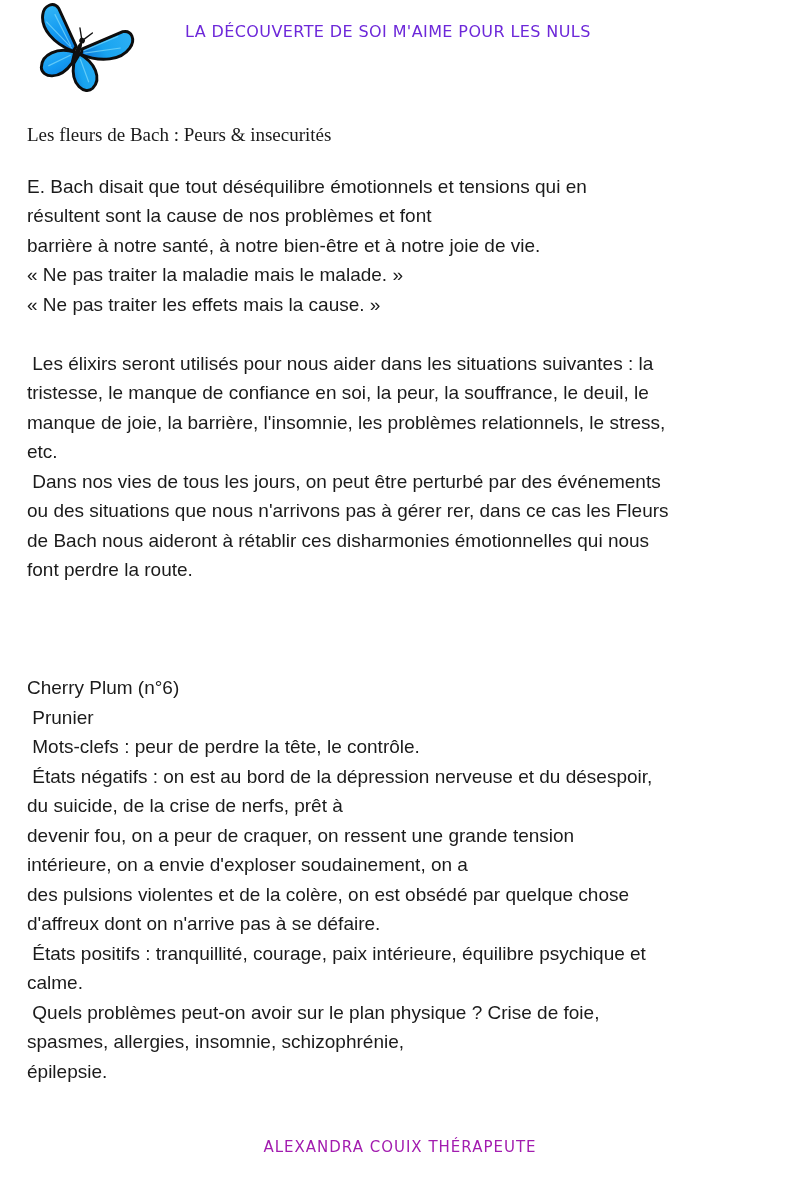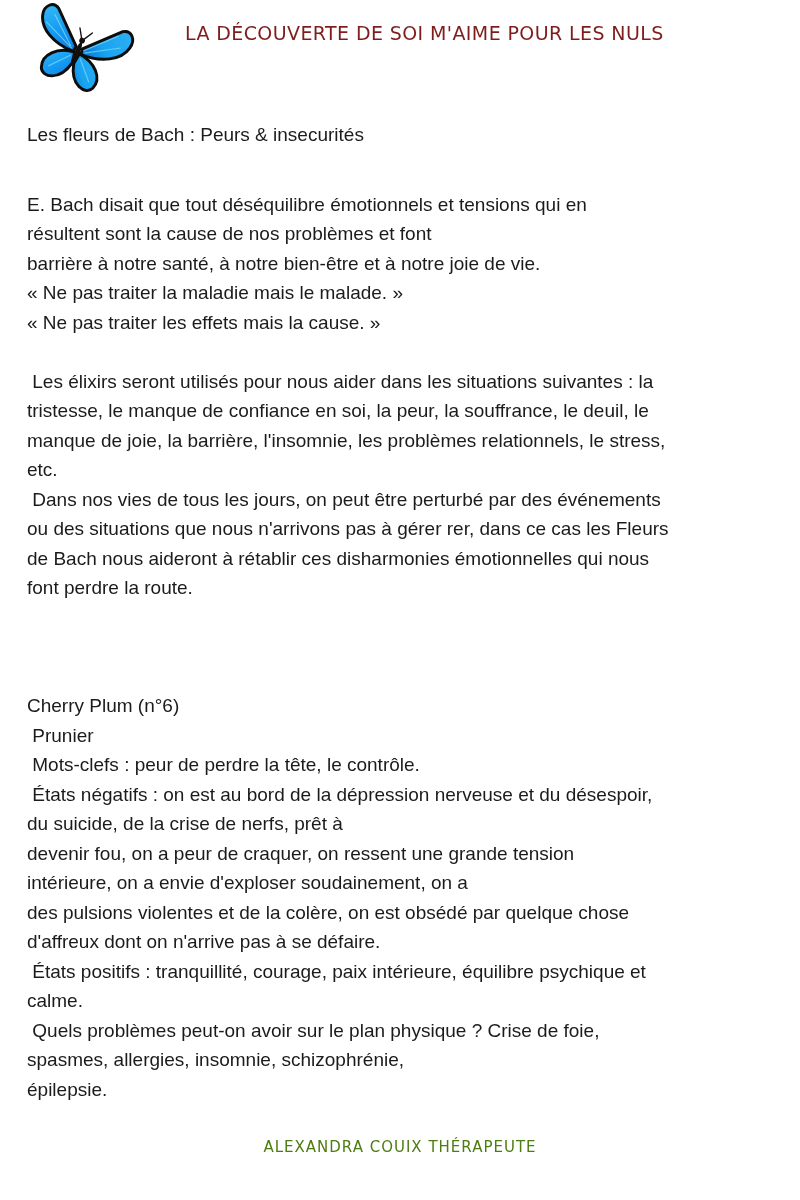--- a/index.html
+++ b/index.html
@@ -18,52 +18,52 @@
     top: 2px;
     width: 120px;
     height: 94px;
   }
   .page-title {
     position: absolute;
     left: 185px;
     top: 22px;
     width: 560px;
     font-family: "DejaVu Sans", sans-serif;
-    font-size: 19px;
+    font-size: 16px;
     letter-spacing: 0.4px;
     font-weight: 500;
-    color: #7f1d1d;
+    color: #6d28d9;
     white-space: nowrap;
   }
   .content {
     position: absolute;
     left: 27px;
     top: 120px;
     width: 752px;
     font-size: 19px;
     line-height: 29.5px;
     color: #1b1b1b;
     font-weight: 300;
   }
   .content p { white-space: pre-wrap; }
-  .doc-heading { margin-bottom: 40px; }
+  .doc-heading { margin-bottom: 22px; font-family: Liberation Serif, serif; }
   .para-1 { margin-bottom: 29.5px; }
   .para-2 { margin-bottom: 0; }
   .para-3 { margin-bottom: 88.5px; }
   .para-4 { margin-bottom: 16px; }
   .footer {
     position: absolute;
     left: 0;
     top: 1138px;
     width: 100%;
     text-align: center;
     font-family: "DejaVu Sans", sans-serif;
     font-size: 15px;
     letter-spacing: 1px;
-    color: #4d7c0f;
+    color: #a21caf;
   }
 </style>
 </head>
 <body>
 
 <div class="page">
 
   <div class="butterfly">
     <svg viewBox="-8 -8 136 112" width="120" height="94" aria-hidden="true">
       <defs>

